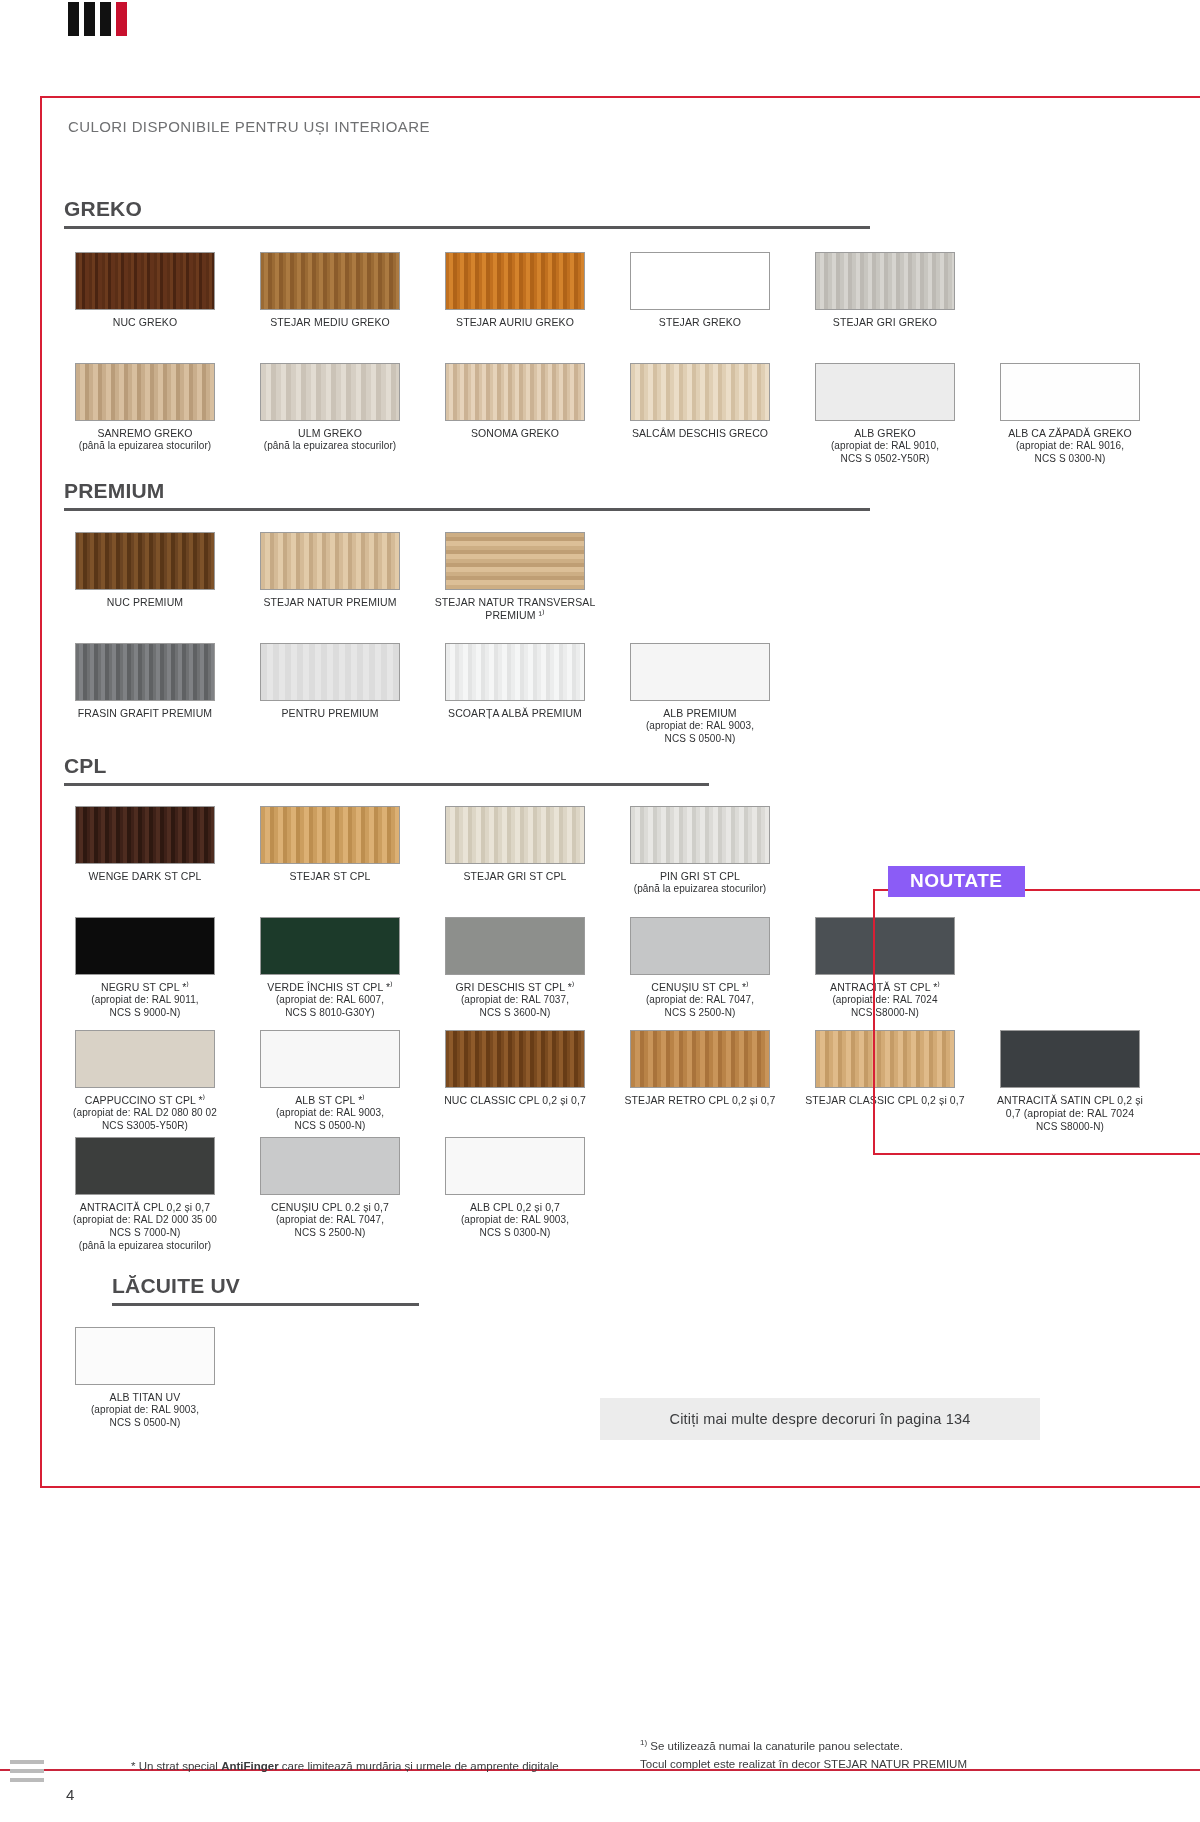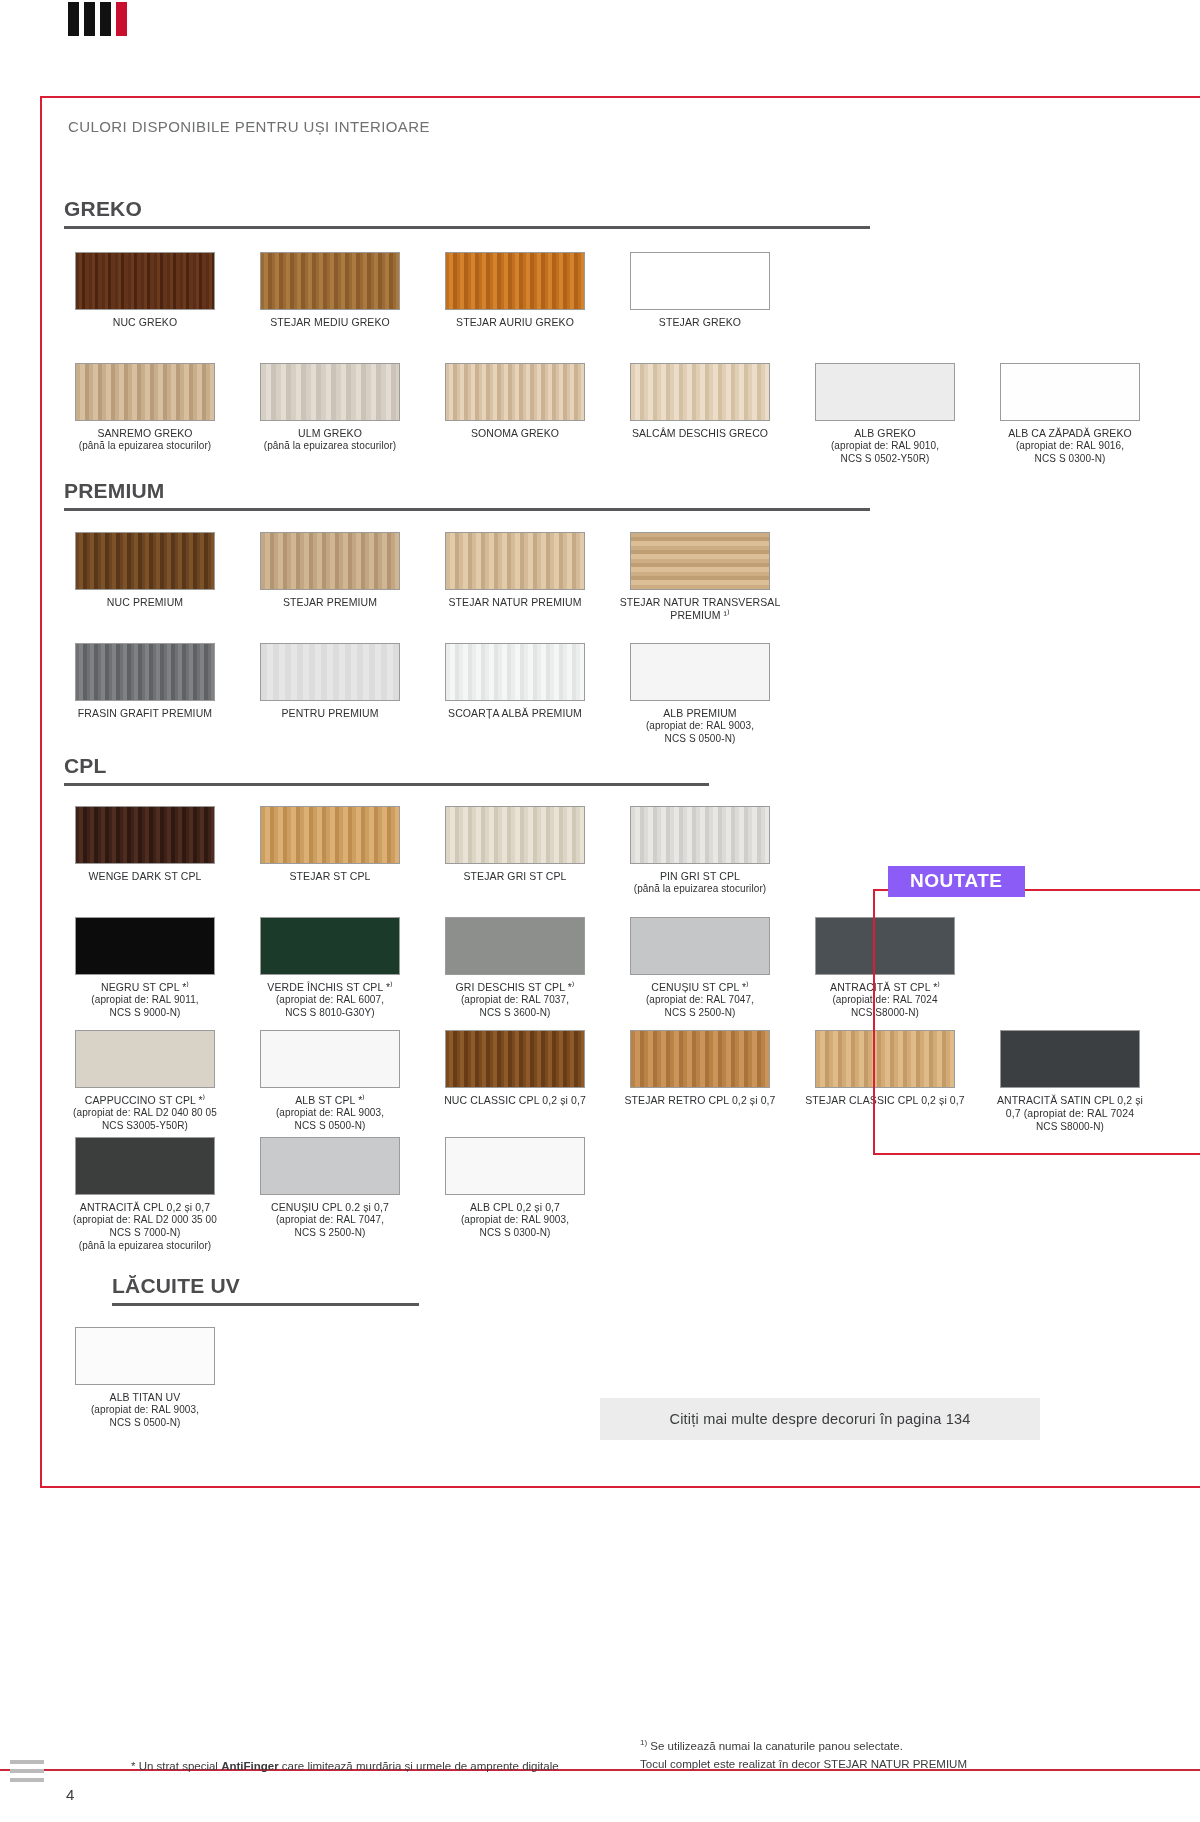--- a/index.html
+++ b/index.html
@@ -235,20 +235,26 @@
           <div class="lbl">
             <div>STEJAR AURIU GREKO</div>
           </div>
         </div>
         <div class="cell">
           <div class="sw w-stejar"></div>
           <div class="lbl">
             <div>STEJAR GREKO</div>
           </div>
         </div>
+        <div class="cell">
+          <div class="sw w-grigreko"></div>
+          <div class="lbl">
+            <div>STEJAR GRI GREKO</div>
+          </div>
+        </div>
       </div>
       <div class="row" style="left: 64px; top: 363px;">
         <div class="cell">
           <div class="sw w-sanremo"></div>
           <div class="lbl">
             <div>SANREMO GREKO</div>
             <span class="sub">(până la epuizarea stocurilor)</span>
           </div>
         </div>
         <div class="cell">
@@ -292,26 +298,20 @@
         <div class="sec-rule"></div>
       </div>
       <div class="row" style="left: 64px; top: 532px;">
         <div class="cell">
           <div class="sw w-nucprem"></div>
           <div class="lbl">
             <div>NUC PREMIUM</div>
           </div>
         </div>
         <div class="cell">
-          <div class="sw w-stejarprem"></div>
-          <div class="lbl">
-            <div>STEJAR PREMIUM</div>
-          </div>
-        </div>
-        <div class="cell">
           <div class="sw w-stejarnat"></div>
           <div class="lbl">
             <div>STEJAR NATUR PREMIUM</div>
           </div>
         </div>
         <div class="cell">
           <div class="sw w-stejartr"></div>
           <div class="lbl">
             <div>STEJAR NATUR TRANSVERSAL PREMIUM ¹⁾</div>
           </div>
@@ -416,21 +416,21 @@
             <span class="sub">(apropiat de: RAL 7024</span>
             <span class="sub">NCS S8000-N)</span>
           </div>
         </div>
       </div>
       <div class="row" style="left: 64px; top: 1030px;">
         <div class="cell">
           <div class="sw w-cappuccino"></div>
           <div class="lbl">
             <div>CAPPUCCINO ST CPL *⁾</div>
-            <span class="sub">(apropiat de: RAL D2 040 80 05</span>
+            <span class="sub">(apropiat de: RAL D2 080 80 02</span>
             <span class="sub">NCS S3005-Y50R)</span>
           </div>
         </div>
         <div class="cell">
           <div class="sw w-albst"></div>
           <div class="lbl">
             <div>ALB ST CPL *⁾</div>
             <span class="sub">(apropiat de: RAL 9003,</span>
             <span class="sub">NCS S 0500-N)</span>
           </div>

